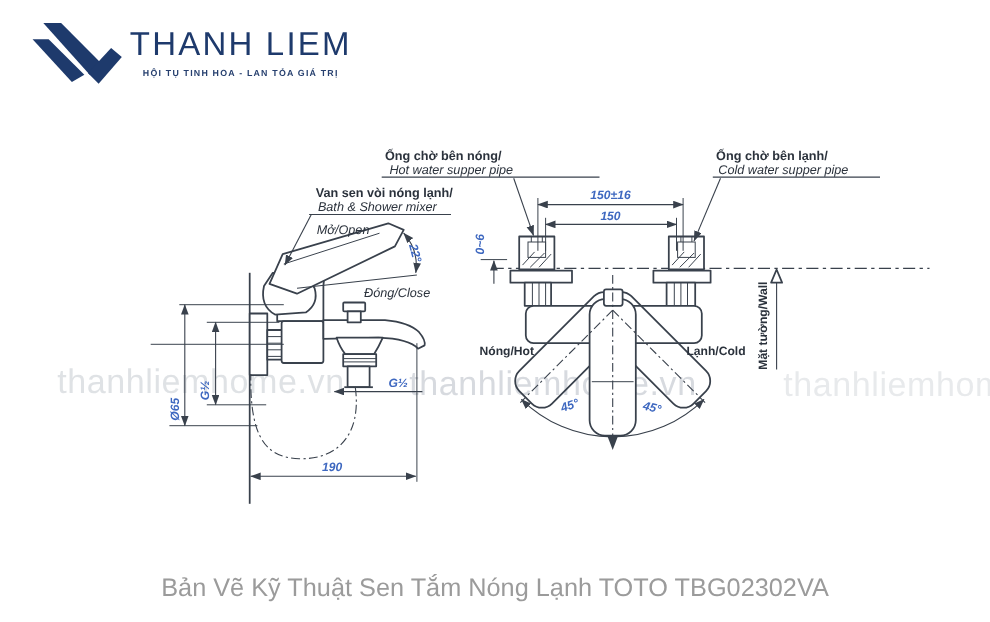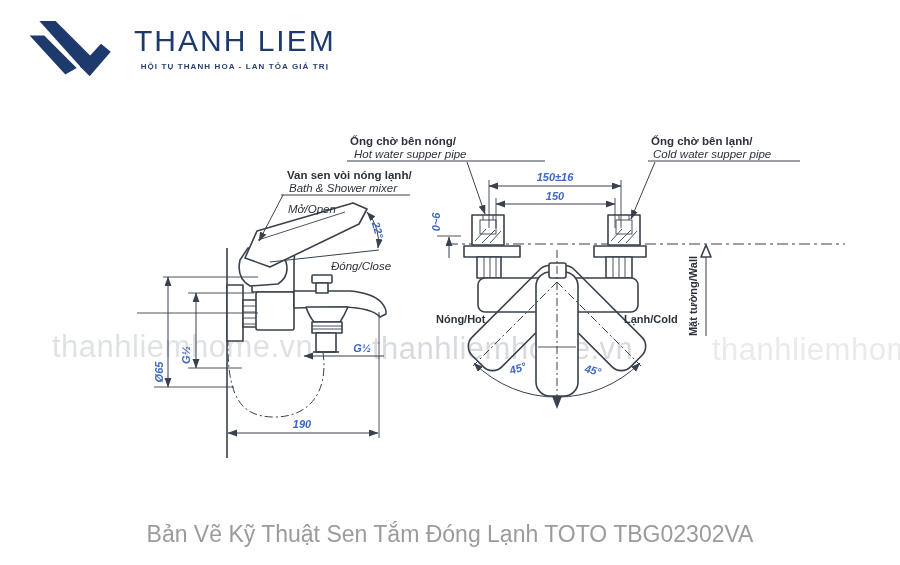--- a/index.html
+++ b/index.html
@@ -1,21 +1,21 @@
 <!DOCTYPE html>
 <html><head>
 <meta charset="utf-8">
 <style>
   html,body{margin:0;padding:0;}
   body{
     width:900px;height:565px;background:#ffffff;position:relative;overflow:hidden;
     font-family:"Liberation Sans",sans-serif;
   }
   
-  .logo{position:absolute;left:28px;top:12px;display:flex;align-items:flex-start;gap:20px;}
+  .logo{position:absolute;left:28px;top:12px;display:flex;align-items:flex-start;gap:4px;}
   .logo-mark{width:86px;height:78px;flex:0 0 auto;}
   .logo-mark polygon{fill:#1e3a6c;}
   .logo-textcol{padding-top:14px;}
   .logo-name{
     font-size:30px;color:#1e3a6c;letter-spacing:2px;font-weight:normal;line-height:1;
   }
   .logo-tagline{
     font-size:8px;color:#27406f;letter-spacing:1.1px;font-weight:bold;margin-top:6px;text-align:center;
   }
   
@@ -50,21 +50,21 @@
 <body>
 
 <header class="logo">
   <svg class="logo-mark" viewBox="0 0 106 78">
     <polygon points="14,2 34,2 80,48 66,60"></polygon>
     <polygon points="2,20 20,20 60,60 46,68"></polygon>
     <polygon points="64,58 90,30 102,40 76,70"></polygon>
   </svg>
   <div class="logo-textcol">
     <div class="logo-name">THANH LIEM</div>
-    <div class="logo-tagline">HỘI TỤ THANH HOA - LAN TỎA GIÁ TRỊ</div>
+    <div class="logo-tagline">HỘI TỤ TINH HOA - LAN TỎA GIÁ TRỊ</div>
   </div>
 </header>
 
 <div class="watermark wm-left">thanhliemhome.vn</div>
 <div class="watermark wm-mid">thanhliemhome.vn</div>
 <div class="watermark wm-right">thanhliemhome.vn</div>
 
 <svg class="drawing" viewBox="0 0 900 440">
   <defs>
     <marker id="arr" markerWidth="11" markerHeight="9" refX="9" refY="3.5" orient="auto-start-reverse" markerUnits="userSpaceOnUse">
@@ -238,13 +238,13 @@
     </g>
 
     <g>
       <line class="dimline" x1="706" y1="157" x2="706" y2="236"></line>
       <path class="lnw" d="M706,145 L701,157 L711,157 Z" stroke-width="1.1"></path>
       <text class="lbl-sm" x="697" y="196" text-anchor="middle" transform="rotate(-90 697 196)">Mặt tường/Wall</text>
     </g>
   </g>
 </svg>
 
-<div class="caption">Bản Vẽ Kỹ Thuật Sen Tắm Đóng Lạnh TOTO TBG02302VA</div>
+<div class="caption">Bản Vẽ Kỹ Thuật Sen Tắm Nóng Lạnh TOTO TBG02302VA</div>
 
 </body></html>

